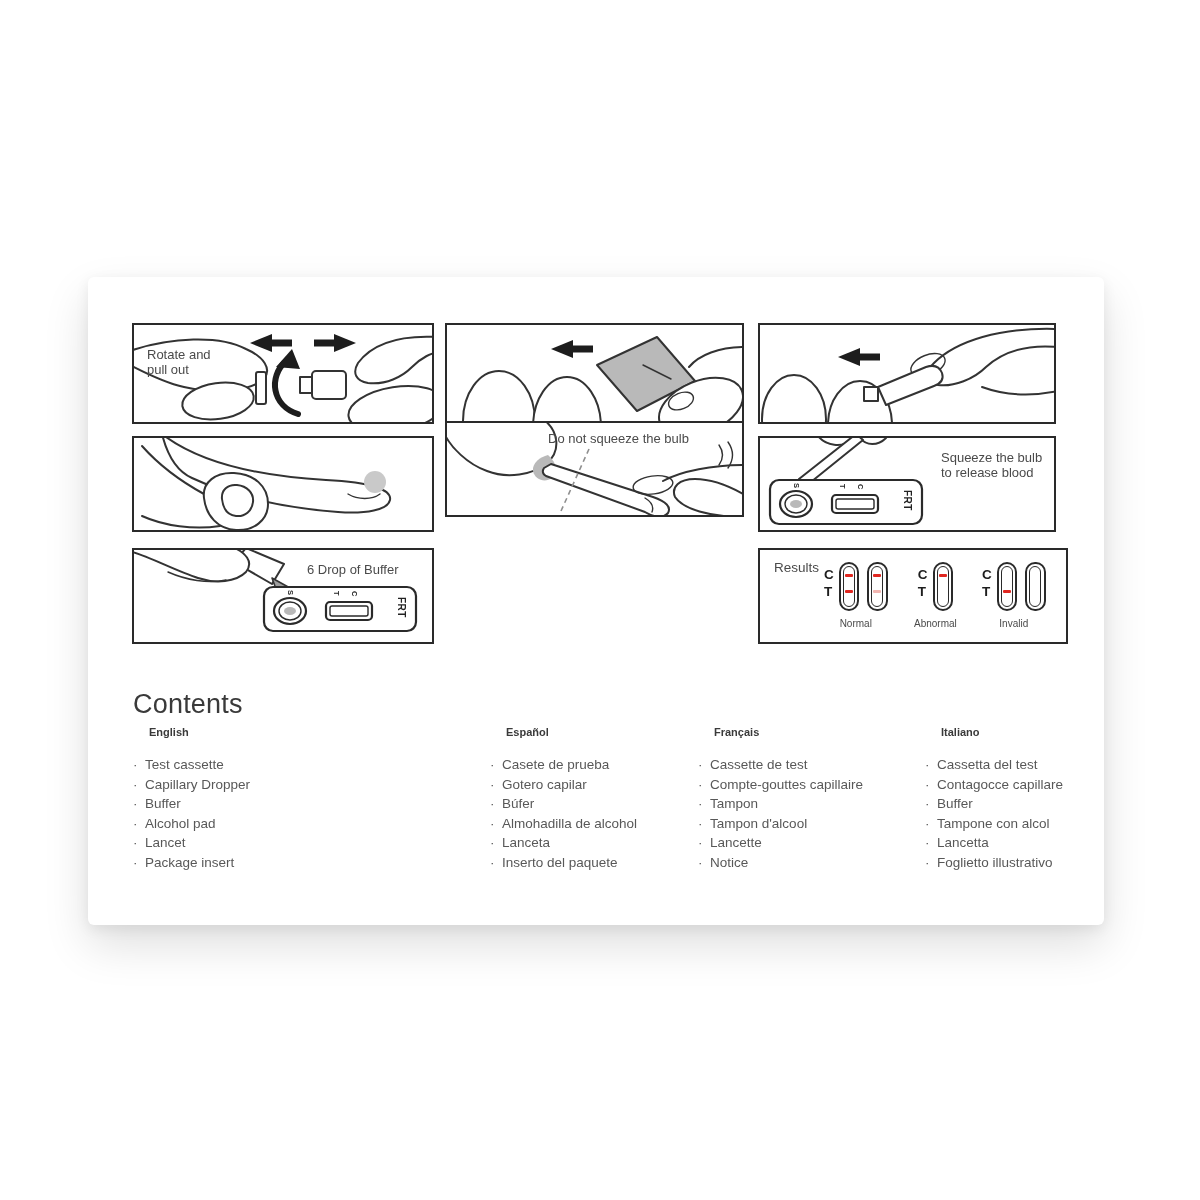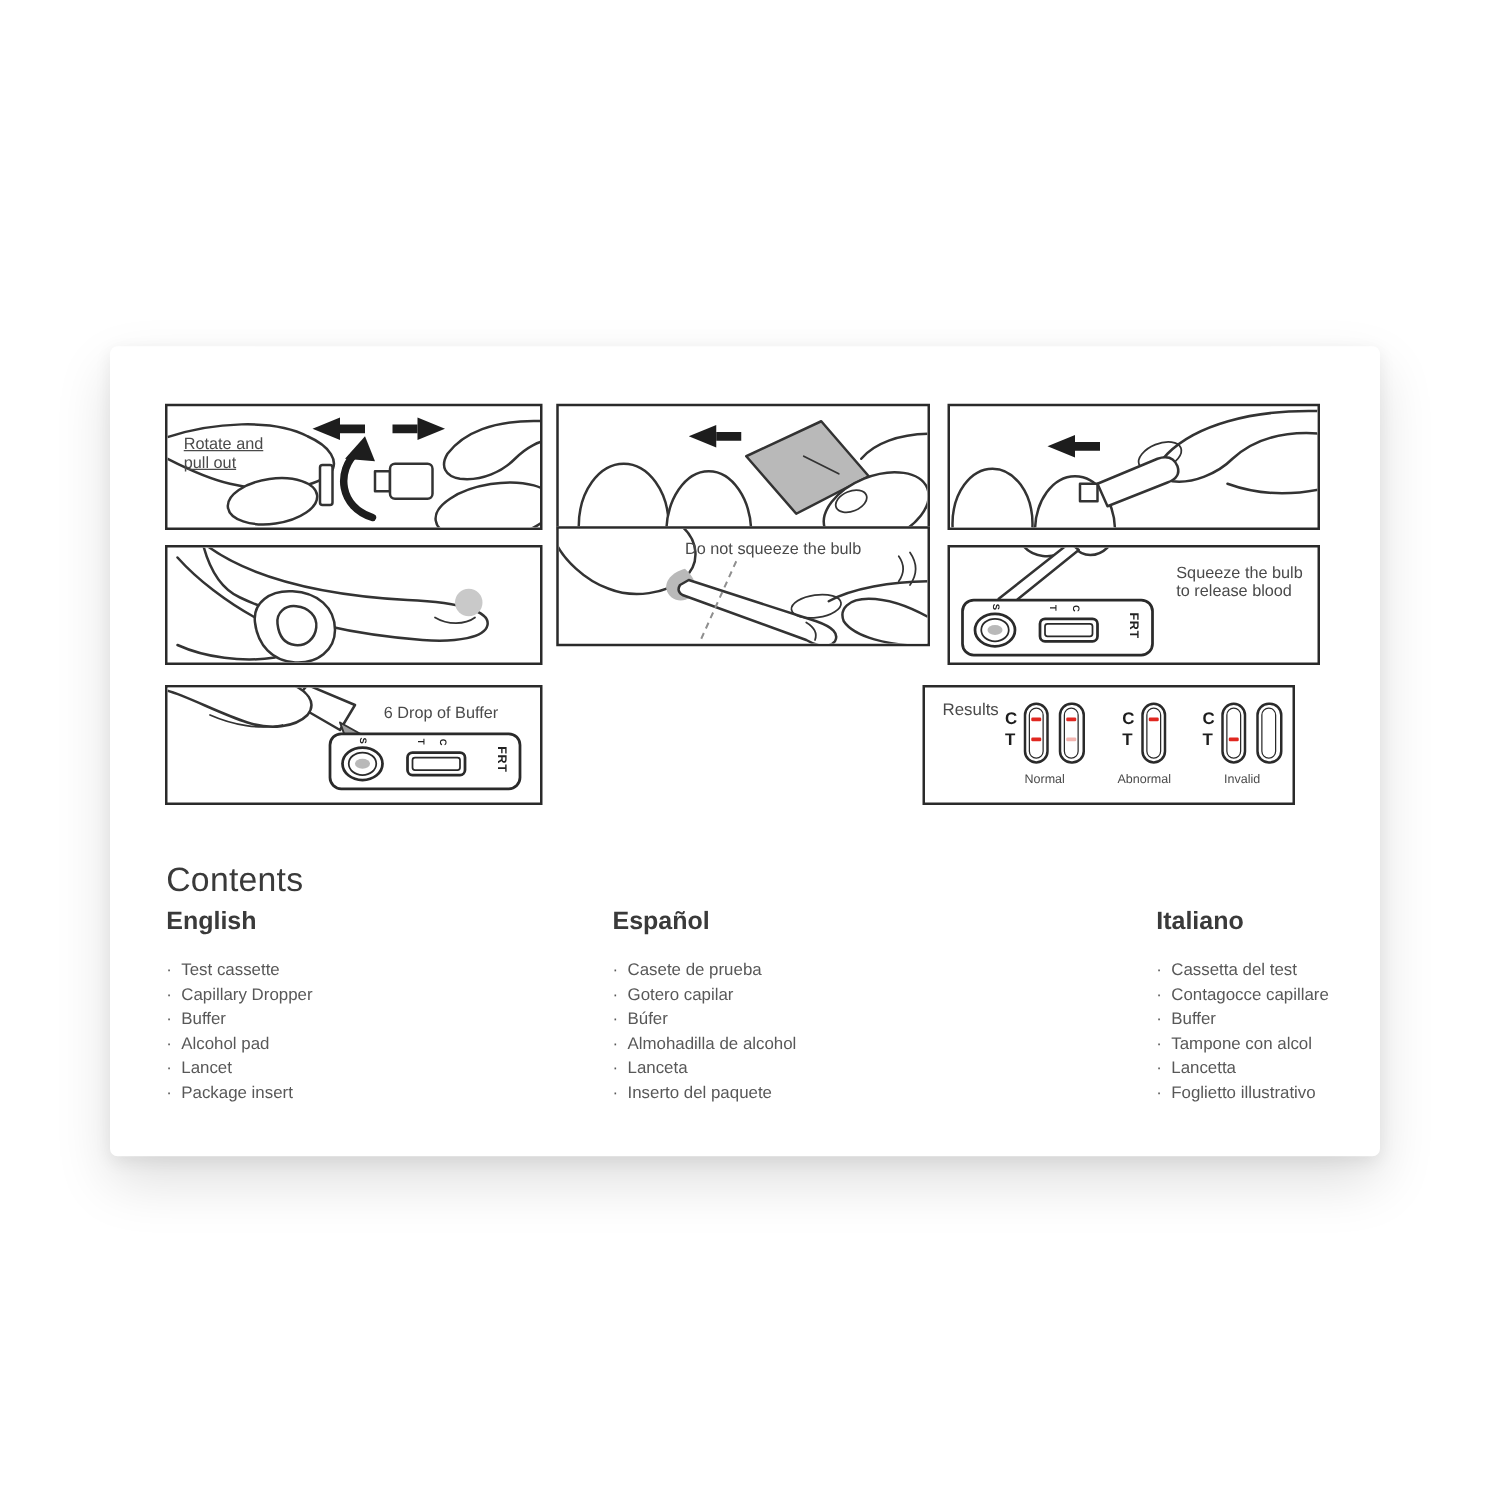--- a/index.html
+++ b/index.html
@@ -30,21 +30,21 @@
   .strip-win{position:relative;width:100%;height:100%;border:1.6px solid #2a2a2a;border-radius:6px;
              box-sizing:border-box;}
   .line{position:absolute;left:1px;right:1px;height:3.2px;border-radius:1px;}
   .line.c{top:7px;}
   .line.t{top:23px;}
   .rcaption{margin-top:7px;font-size:10px;color:#4a4a4a;white-space:nowrap;}
   
   .contents-heading{position:absolute;left:45px;top:412px;font-size:27px;color:#3a3a3a;
                     letter-spacing:.2px;}
   .lang-col{position:absolute;top:449px;white-space:nowrap;}
-  .lang-name{font-size:20px;font-weight:bold;color:#3a3a3a;}
+  .lang-name{font-size:11px;font-weight:bold;color:#3a3a3a;margin-left:16px;}
   .lang-list{list-style:none;margin:17px 0 0 0;padding:0;font-size:13.5px;line-height:19.6px;color:#585858;}
   .lang-list li::before{content:"\00b7\00a0\00a0";color:#585858;}
 </style>
 </head>
 <body>
 
 <div class="stage">
   <div class="card">
 
     <div class="panel" style="left:44px;top:46px;width:298px;height:97px;">
@@ -56,21 +56,21 @@
         <rect class="ink" x="178" y="46" width="34" height="28" rx="4"></rect>
         <path class="ink" d="M302,12 C260,10 236,22 224,38 C218,48 222,56 234,58 C252,60 268,52 278,42 C288,32 298,28 302,28 Z"></path>
         <ellipse class="ink" cx="262" cy="84" rx="48" ry="22" transform="rotate(-9 262 84)"></ellipse>
         <path class="arrow-shaft" d="M158,18 L138,18"></path>
         <polygon class="arrow-head" points="138,9 116,18 138,27"></polygon>
         <path class="arrow-shaft" d="M180,18 L200,18"></path>
         <polygon class="arrow-head" points="200,9 222,18 200,27"></polygon>
         <path d="M164,89 C138,81 134,52 152,36" stroke="#1d1d1d" stroke-width="6" fill="none" stroke-linecap="round"></path>
         <polygon class="arrow-head" points="142,42 158,24 166,44"></polygon>
       </svg>
-      <span class="plabel" style="left:13px;top:22px;text-decoration:underline;"><span>Rotate and</span><br><span>pull out</span></span>
+      <span class="plabel" style="left:13px;top:22px;"><span>Rotate and</span><br><span>pull out</span></span>
     </div>
 
     <div class="panel" style="left:357px;top:46px;width:295px;height:97px;">
       <svg viewBox="0 0 295 97">
         <ellipse class="ink" cx="52" cy="96" rx="36" ry="50"></ellipse>
         <ellipse class="ink" cx="120" cy="102" rx="34" ry="50"></ellipse>
         <polygon points="150,40 210,12 248,56 190,86" fill="#b9b9b9" stroke="#333" stroke-width="2" stroke-linejoin="round"></polygon>
         <path class="ink-thin" d="M196,40 L224,54"></path>
         <path class="ink-line" d="M298,22 C272,22 252,30 242,42"></path>
         <ellipse class="ink" cx="254" cy="82" rx="44" ry="26" transform="rotate(-22 254 82)"></ellipse>
@@ -161,21 +161,21 @@
           <text class="cas-text" font-size="7.5" font-weight="600" transform="translate(24,3) rotate(90)">S</text>
           <text class="cas-text" font-size="7.5" font-weight="600" transform="translate(70,4) rotate(90)">T</text>
           <text class="cas-text" font-size="7.5" font-weight="600" transform="translate(88,4) rotate(90)">C</text>
           <text class="cas-text" font-size="10" font-weight="bold" letter-spacing="0.5" transform="translate(134,10) rotate(90)">FRT</text>
         </g>
       </svg>
       <span class="plabel" style="left:173px;top:12px;">6 Drop of Buffer</span>
     </div>
 
 
-    <div class="panel" style="left:650px;top:271px;width:294px;height:92px;">
+    <div class="panel" style="left:670px;top:271px;width:294px;height:92px;padding-left:12px;">
       <span class="plabel" style="left:14px;top:10px;font-size:13.5px;">Results</span>
       <div style="position:absolute;inset:0;">
           <div class="rgroup" style="left: 64px;">
             <div class="rrow">
               <div class="rlabels">
                 <span>C</span>
                 <span>T</span>
               </div>
               <div class="strip">
                 <div class="strip-win">
@@ -248,20 +248,31 @@
       <div class="lang-name">Español</div>
       <ul class="lang-list">
           <li>Casete de prueba</li>
           <li>Gotero capilar</li>
           <li>Búfer</li>
           <li>Almohadilla de alcohol</li>
           <li>Lanceta</li>
           <li>Inserto del paquete</li>
         </ul>
     </div>
+    <div class="lang-col" style="left:610px;">
+      <div class="lang-name">Français</div>
+      <ul class="lang-list">
+          <li>Cassette de test</li>
+          <li>Compte-gouttes capillaire</li>
+          <li>Tampon</li>
+          <li>Tampon d'alcool</li>
+          <li>Lancette</li>
+          <li>Notice</li>
+        </ul>
+    </div>
     <div class="lang-col" style="left:837px;">
       <div class="lang-name">Italiano</div>
       <ul class="lang-list">
           <li>Cassetta del test</li>
           <li>Contagocce capillare</li>
           <li>Buffer</li>
           <li>Tampone con alcol</li>
           <li>Lancetta</li>
           <li>Foglietto illustrativo</li>
         </ul>

